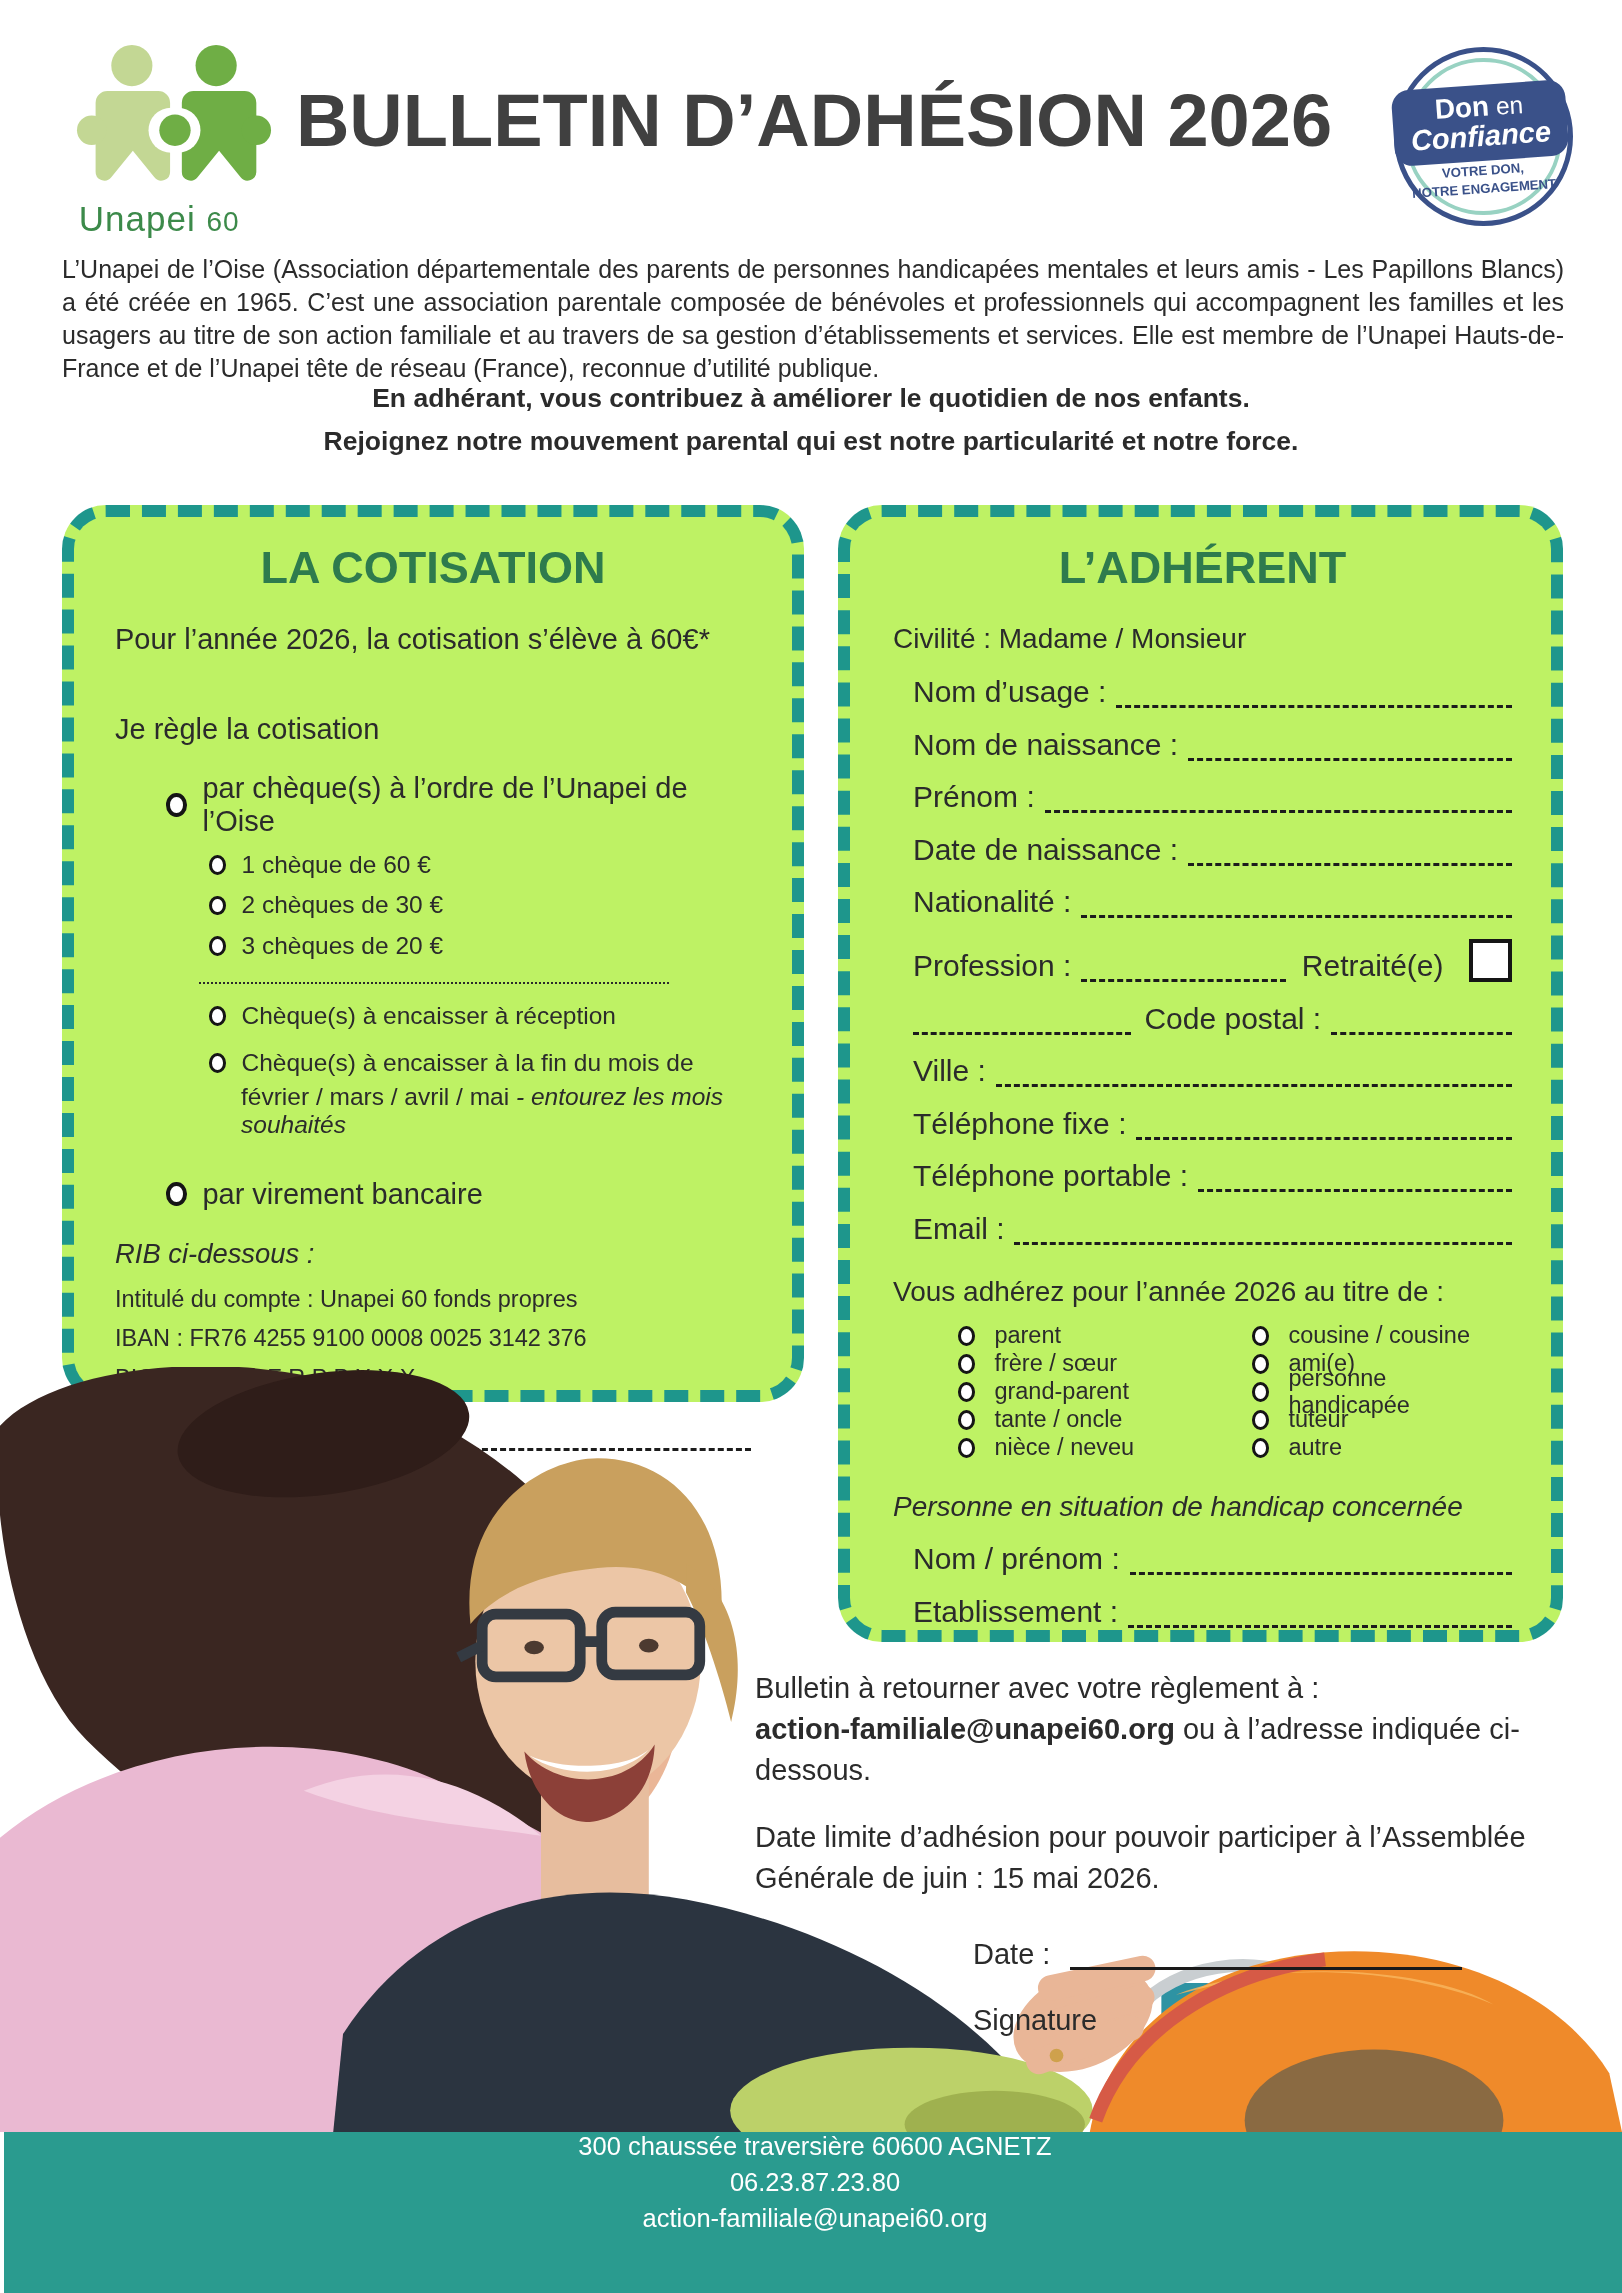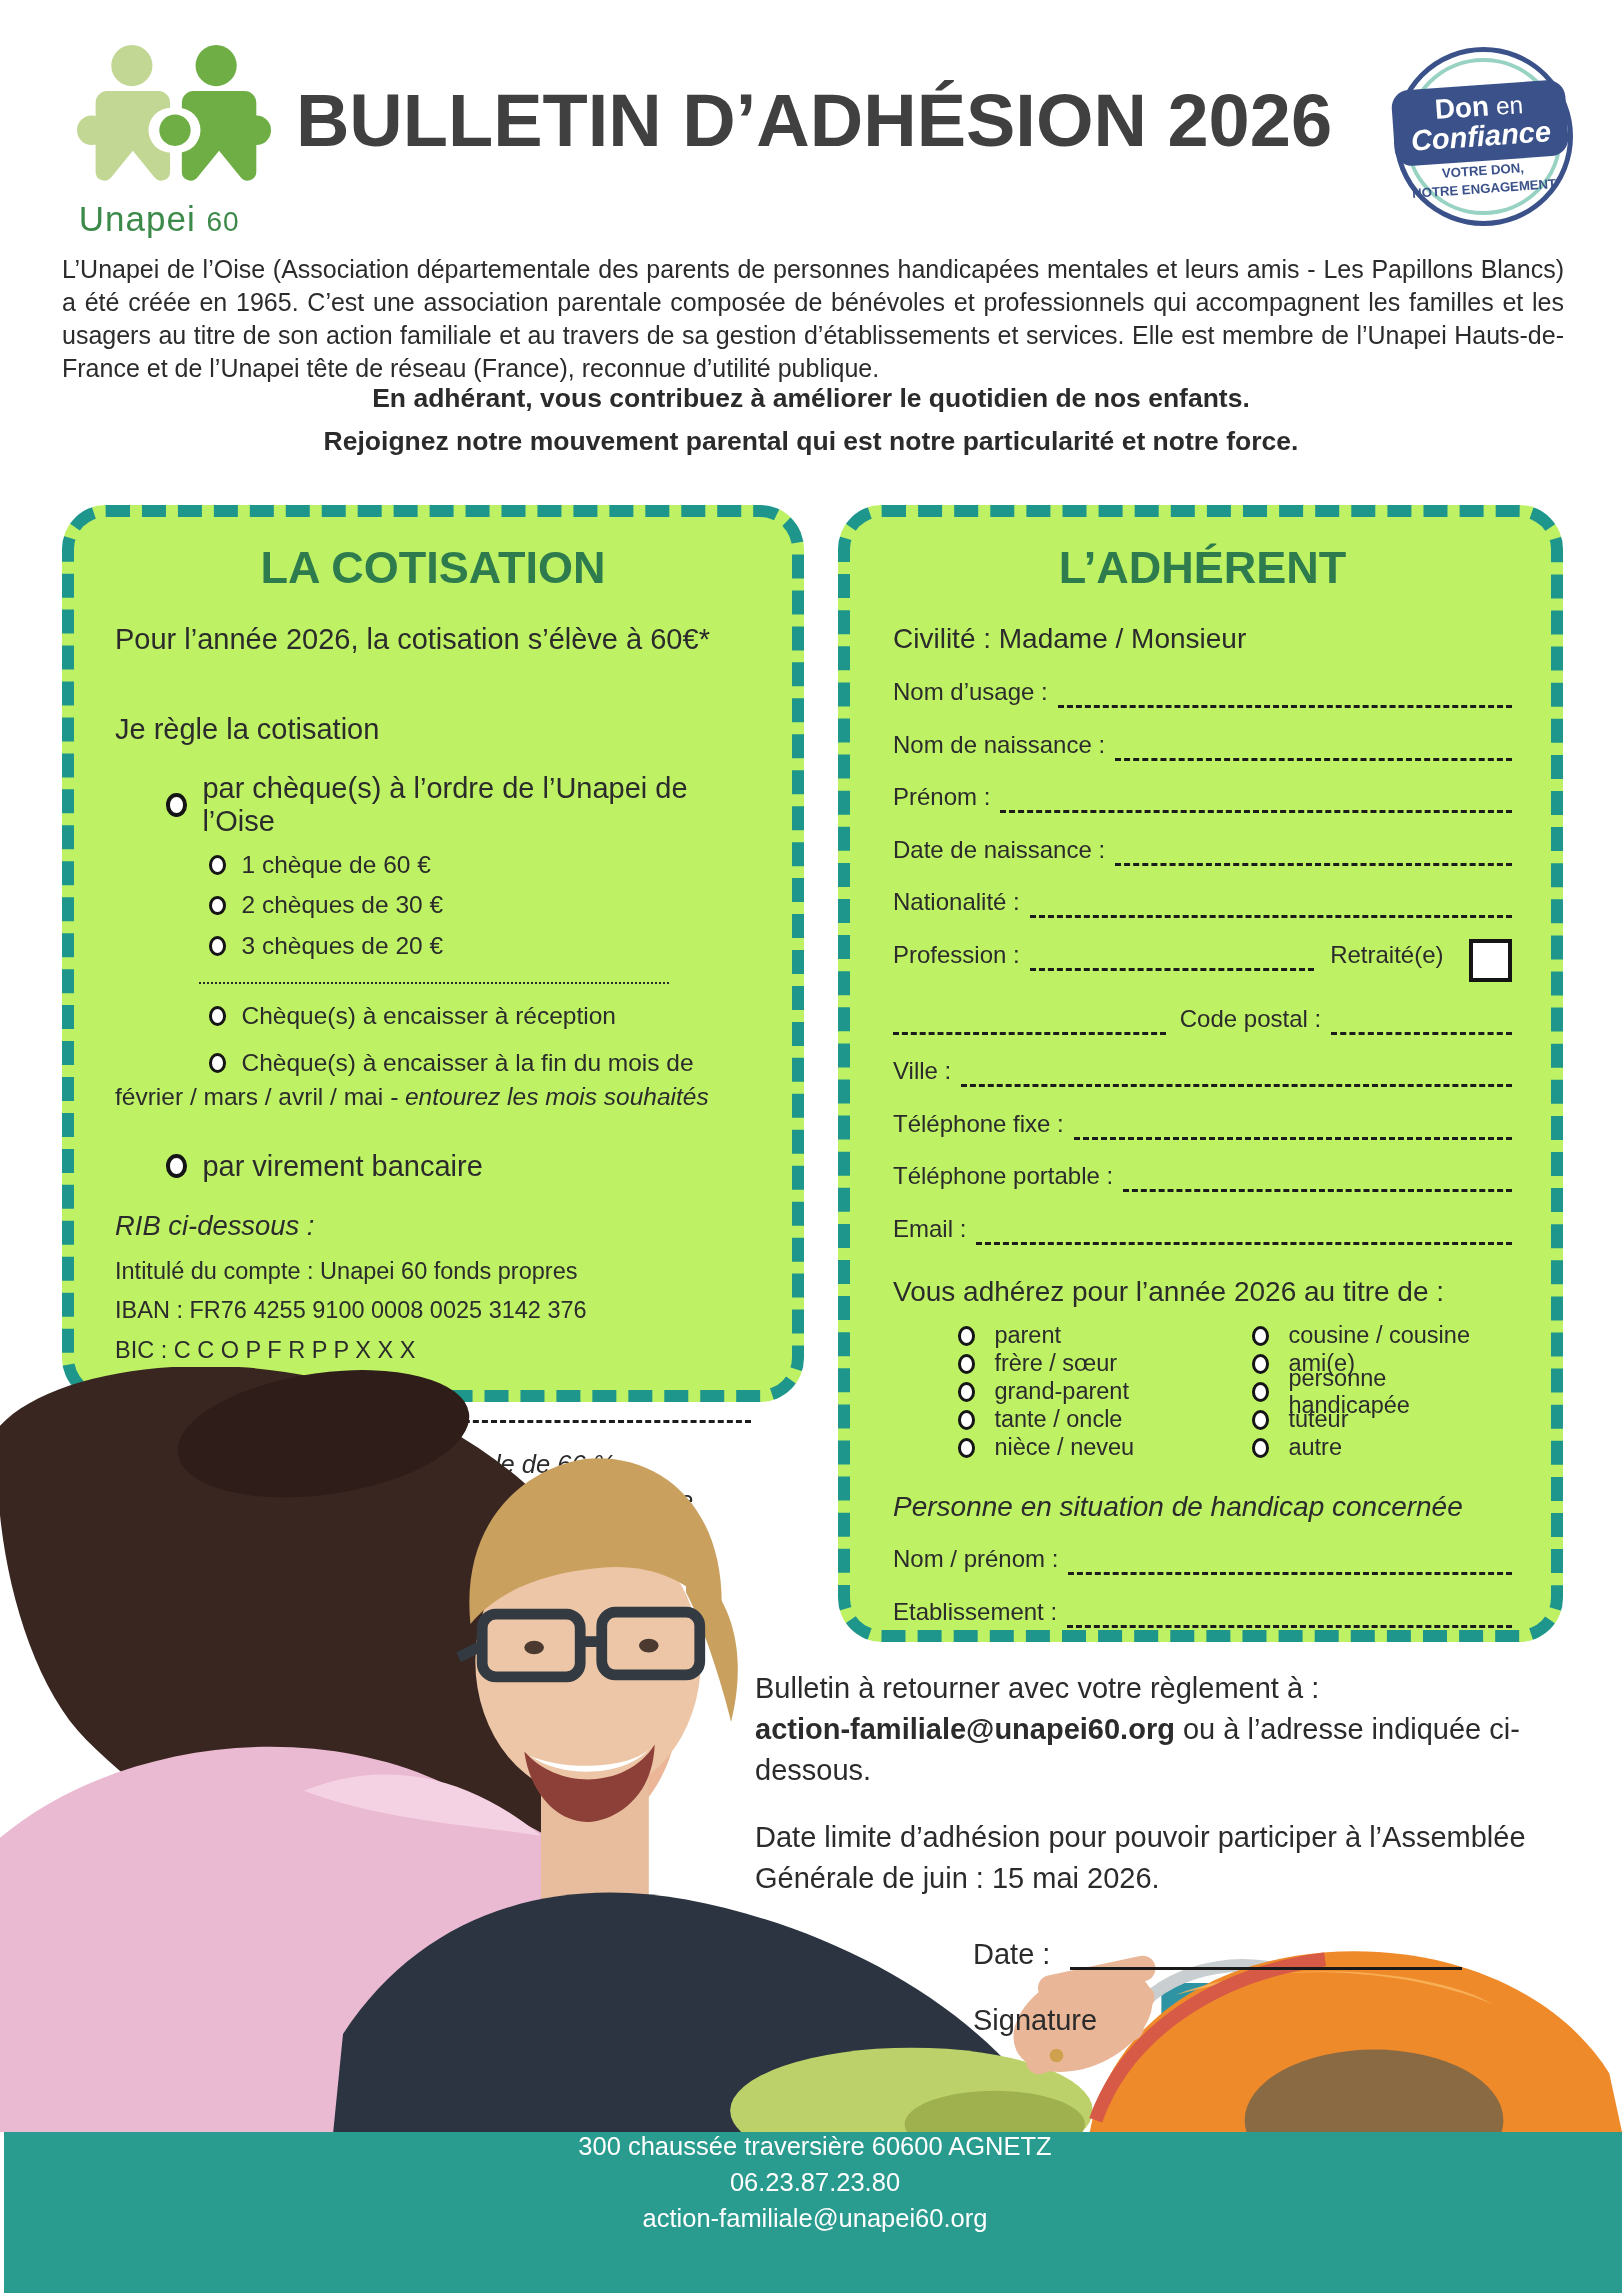--- a/index.html
+++ b/index.html
@@ -39,31 +39,31 @@
   
   .cot-amount{margin-top:29px;font-size:29px;}
   .cot-pay{margin-top:57px;font-size:29px;}
   .opt{display:flex;align-items:center;gap:15.7px;}
   .radio{flex:0 0 auto;width:12.7px;height:15.7px;border:4.4px solid #151515;border-radius:50%;background:#fff;}
   .radio.small{width:10.8px;height:13.7px;border-width:3.9px;}
   .opt-main{margin-left:51px;margin-top:25.5px;font-size:29px;}
   .opt-sub{margin-left:94px;margin-top:12.7px;font-size:24.5px;}
   .dotline{margin-left:84px;margin-top:21.6px;width:470px;border-top:2.9px dotted #2a2a2a;}
   .opt-enc{margin-left:94px;margin-top:18.6px;font-size:24.5px;}
-  .enc-cont{margin-top:5.9px;font-size:24.5px;}
+  .enc-cont{margin-left:126px;margin-top:5.9px;font-size:24.5px;}
   .enc-cont .it{font-style:italic;}
   .opt-vir{margin-left:51px;margin-top:39px;font-size:29px;}
   .rib-cap{margin-top:27.4px;font-size:27.4px;font-style:italic;}
   .rib{margin-top:15.7px;font-size:23.5px;}
   .rib + .rib{margin-top:12.7px;}
   .don-row{display:flex;align-items:flex-end;margin-top:25.5px;font-size:29px;}
   .don-row .lbl{white-space:nowrap;padding-right:13.7px;}
   .notes{margin-top:23.5px;font-size:25.5px;font-style:italic;line-height:36px;}
   
-  .frow{display:flex;align-items:flex-start;margin-top:20.6px;font-size:24px;line-height:32px;}
+  .frow{display:flex;align-items:flex-end;margin-top:20.6px;font-size:30px;line-height:32px;margin-left:20px;}
   .frow .lbl{white-space:nowrap;padding-right:9.8px;}
   .dash{flex:1 1 auto;border-bottom:3.9px dashed #1c1c1c;height:29px;}
   .dash.fix{flex:0 0 181px;}
   .chk{flex:0 0 auto;width:35px;height:35px;border:4.9px solid #151515;margin-left:15.7px;background:#fff;}
   .adh-civ{margin-top:29px;font-size:28px;}
   .adh-titre{margin-top:31px;font-size:28px;}
   .titre-grid{margin:13.7px 0 0 65px;display:grid;grid-template-columns:294px 1fr;grid-auto-flow:column;
     grid-template-rows:repeat(5,28px);row-gap:0;font-size:23.5px;}
   .titre-grid .opt{gap:19.6px;}
   .adh-hand{margin-top:29px;font-size:28px;font-style:italic;}

